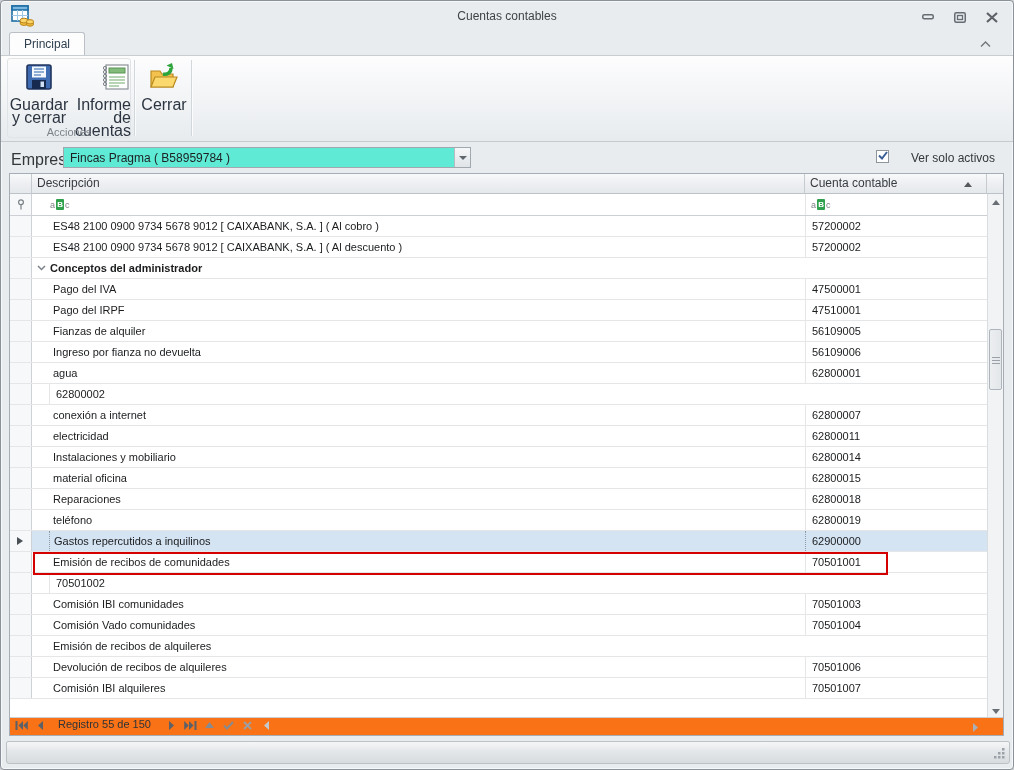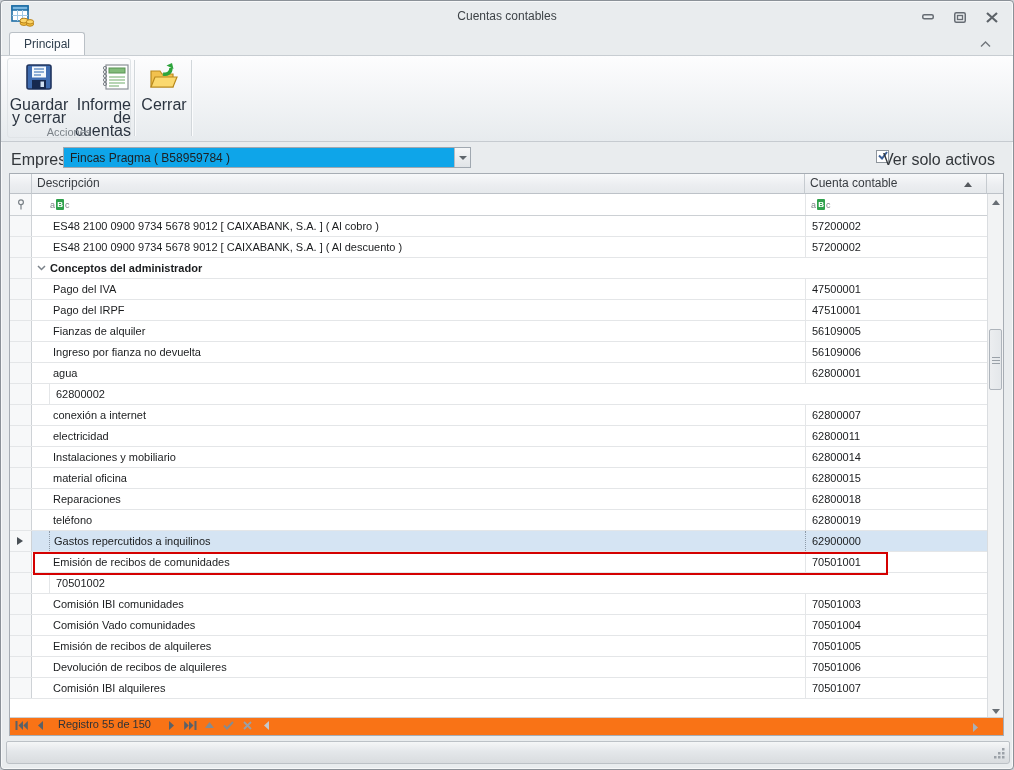--- a/index.html
+++ b/index.html
@@ -34,27 +34,27 @@
   .rbtn{position:absolute;top:3px;height:72px;width:60px;border-radius:3px;text-align:center;cursor:default;}
   .rbtn .ric{margin:2px auto 1px;width:32px;height:32px;}
   .rbtn .rlab{font-size:16px;line-height:13px;color:#2b3440;white-space:pre-line;}
   .rb1{left:8px;} .rb2{left:66px;width:64px;text-align:right;} .rb3{left:138px;width:50px;}
   .glabel{position:absolute;left:6px;top:70px;width:124px;text-align:center;font-size:11px;color:#7b8288;}
   .rsep{position:absolute;top:4px;height:76px;width:1px;background:#d2d7db;box-shadow:1px 0 0 #fbfcfd;}
   .rsep1{left:133px;} .rsep2{left:190px;}
   
   .empresa-row{position:absolute;left:0;top:142px;width:100%;height:30px;}
   .emp-label{position:absolute;left:10px;top:8px;font-size:16px;color:#33373b;}
-  .combo{position:absolute;left:62px;top:4px;width:408px;height:21px;background:#0ea5e9;border:1px solid #a0a8b0;}
+  .combo{position:absolute;left:62px;top:4px;width:408px;height:21px;background:#5eead4;border:1px solid #a0a8b0;}
   .combo-val{position:absolute;left:6px;top:3px;font-size:12px;color:#1d1f22;white-space:nowrap;}
   .combo-btn{position:absolute;right:0;top:0;width:16px;height:19px;background:linear-gradient(#f6f7f8,#e0e4e7);border-left:1px solid #b6bcc2;display:flex;align-items:center;justify-content:center;}
   .tri-down{width:0;height:0;border-left:4px solid transparent;border-right:4px solid transparent;border-top:4px solid #5f666c;}
   .chk{position:absolute;right:124px;top:7px;width:13px;height:13px;background:#fff;border:1px solid #8e959c;display:flex;align-items:center;justify-content:center;}
   .chk svg{margin-top:-2px;}
-  .chk-label{position:absolute;right:18px;top:8px;font-size:16px;color:#33373b;margin-left:12px;}
+  .chk-label{position:absolute;right:18px;top:8px;font-size:12px;color:#33373b;margin-left:12px;}
   
   .grid{position:absolute;left:8px;top:172px;width:995px;height:563px;background:#fff;border:1px solid #a7adb4;}
   .ghead{position:absolute;left:0;top:0;width:993px;height:20px;display:flex;}
   .hcell{background:linear-gradient(#f8f9fa,#eceef1 55%,#e6e9ec);border-right:1px solid #c6cbd0;border-bottom:1px solid #bdc2c8;font-size:12px;color:#383c41;line-height:19px;padding-left:5px;position:relative;}
   .hc-ind{width:22px;padding:0;}
   .hc-desc{flex:1;}
   .hc-cuenta{width:182px;}
   .hc-corner{width:16px;padding:0;border-right:none;}
   .sort-asc{position:absolute;right:14px;top:8px;width:0;height:0;border-left:4px solid transparent;border-right:4px solid transparent;border-bottom:5px solid #55595e;}
   .gfilter{position:absolute;left:0;top:20px;width:977px;height:22px;display:flex;background:#fff;border-bottom:1px solid #ccd0d4;}
@@ -349,21 +349,20 @@
         <div class="grow">
           <div class="ind"></div>
           <div class="indent"></div>
           <div class="desc">Comisión Vado comunidades</div>
           <div class="cuenta">70501004</div>
         </div>
         <div class="grow">
           <div class="ind"></div>
           <div class="indent"></div>
           <div class="desc">Emisión de recibos de alquileres</div>
-          <div class="cuenta">70501005</div>
         </div>
         <div class="grow">
           <div class="ind"></div>
           <div class="indent"></div>
           <div class="desc">Devolución de recibos de alquileres</div>
           <div class="cuenta">70501006</div>
         </div>
         <div class="grow">
           <div class="ind"></div>
           <div class="indent"></div>

